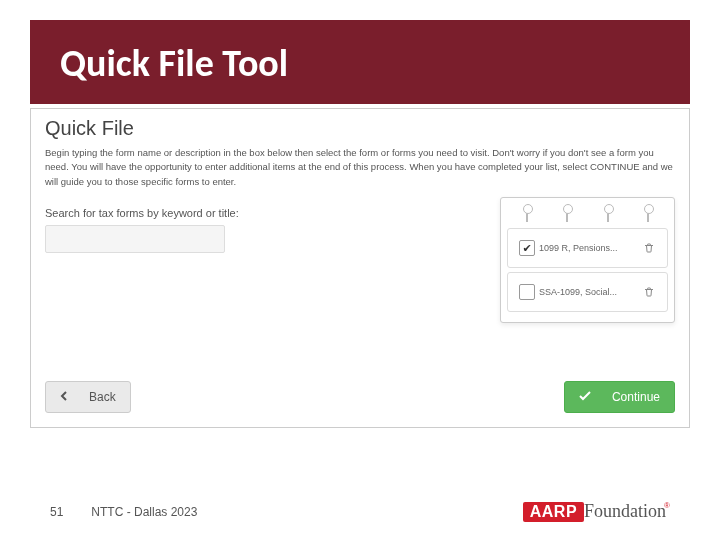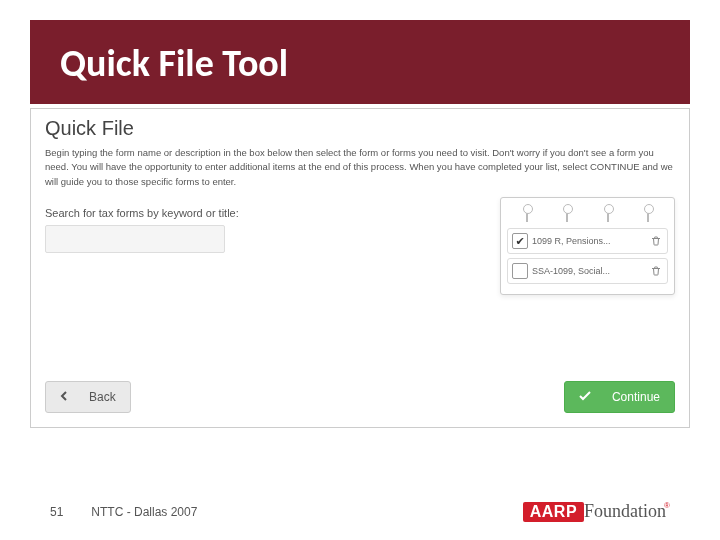--- a/index.html
+++ b/index.html
@@ -90,21 +90,21 @@
       border: 1px solid #bbb;
       border-radius: 50%;
       background: #fff;
     }
     .form-row {
       display: flex;
       align-items: center;
       border: 1px solid #ddd;
       border-radius: 3px;
       margin-bottom: 4px;
-      padding: 4px;
+      padding: 11px;
       gap: 4px;
       font-size: 9px;
       color: #666;
     }
     .checkbox {
       width: 16px;
       height: 16px;
       border: 1px solid #999;
       border-radius: 2px;
       display: flex;
@@ -257,20 +257,20 @@
             <path d="M1 5 L4 8 L11 1" fill="none" stroke="#fff" stroke-width="2"></path>
           </svg>
       </span>
       <span>Continue</span>
     </div>
   </div>
 </div>
 
 <div class="footer">
   <span class="page-num">51</span>
-  <span>NTTC - Dallas 2007</span>
+  <span>NTTC - Dallas 2023</span>
   <div class="aarp-logo">
     <span class="aarp-box">AARP</span>
     <span>
       <span class="foundation-text">Foundation</span><span class="reg">®</span>
     </span>
   </div>
 </div>
 
 </body></html>

